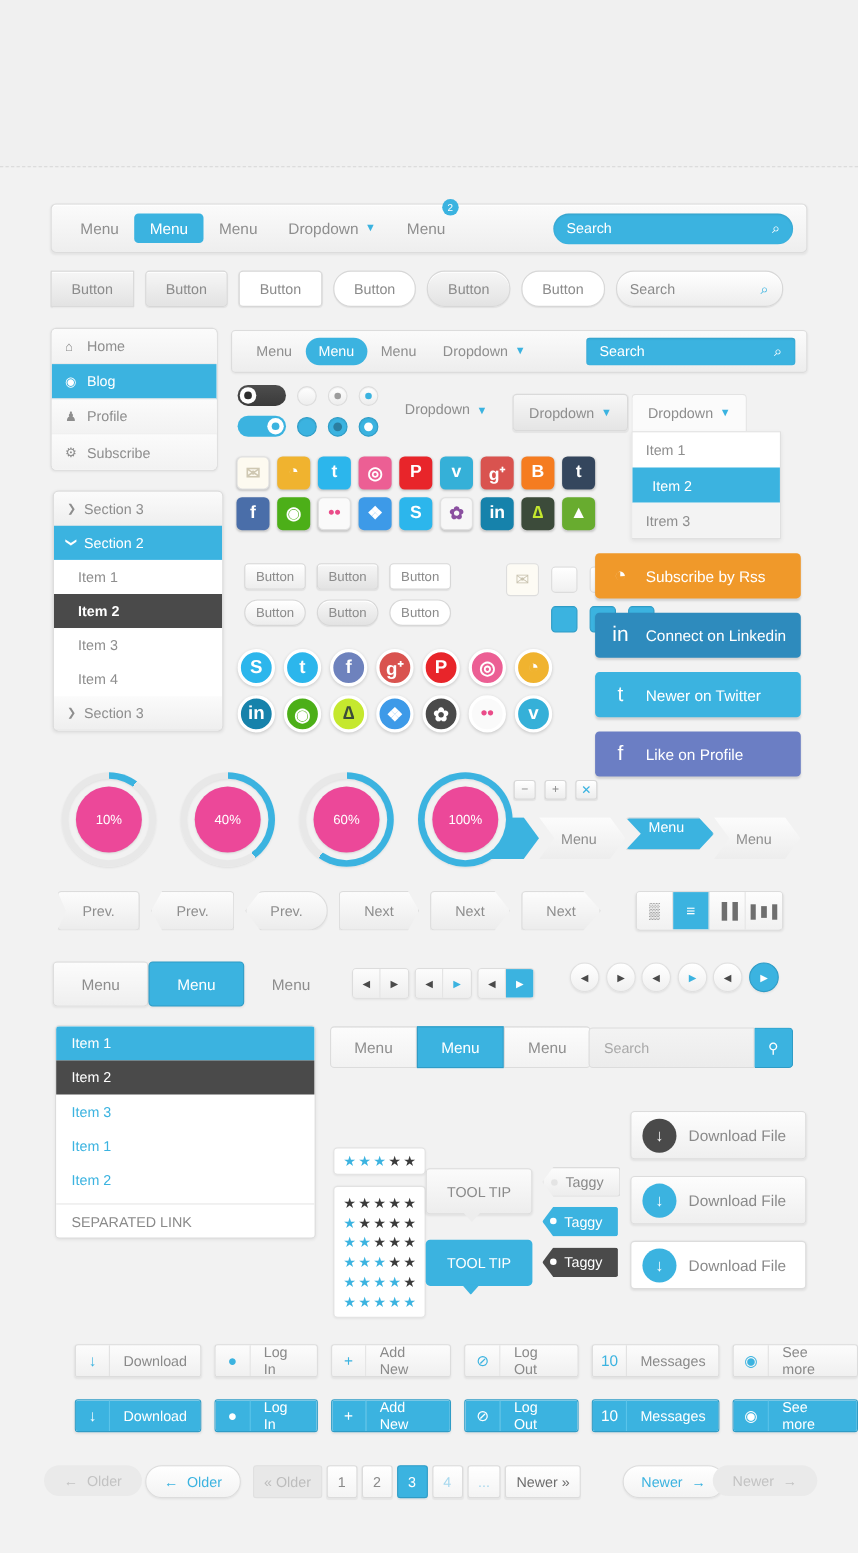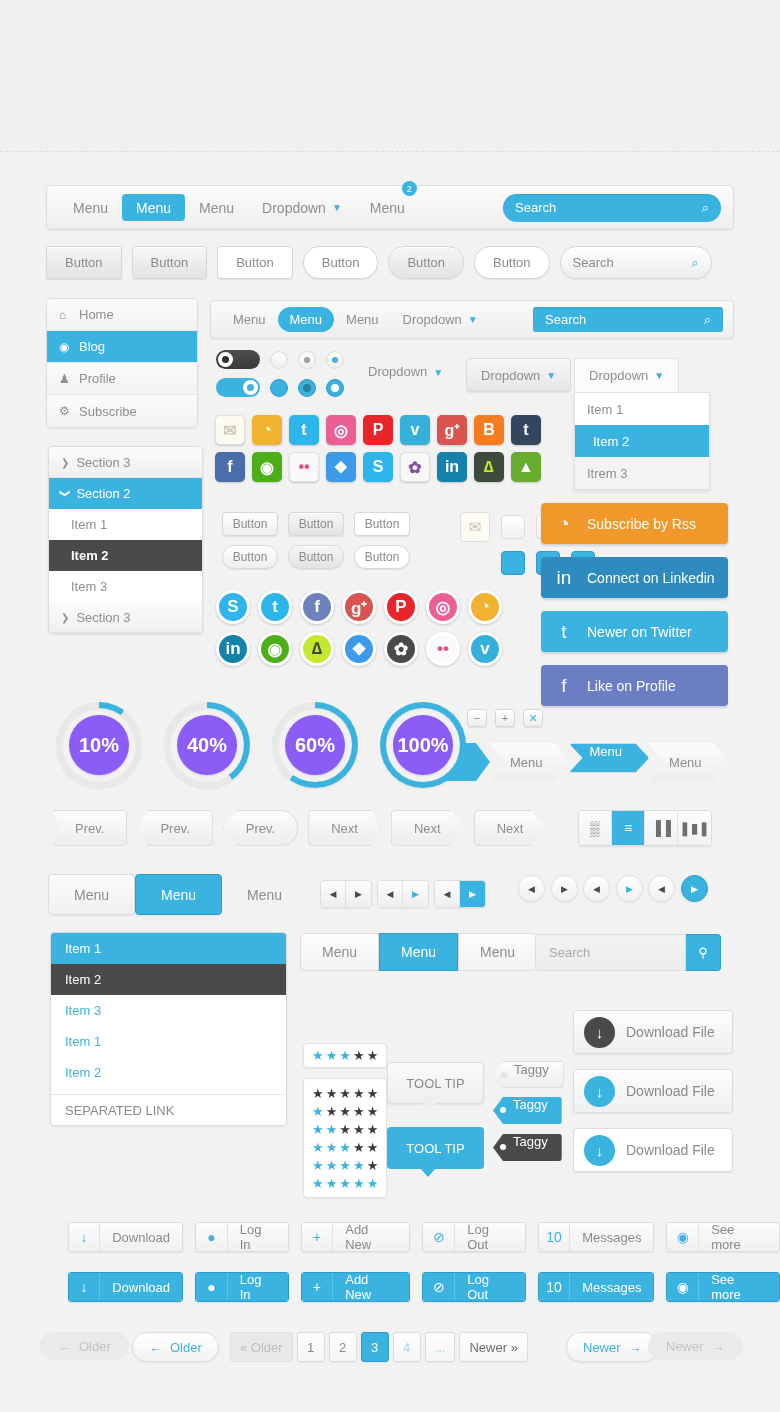--- a/index.html
+++ b/index.html
@@ -148,22 +148,22 @@
   
   .ctacol { position:absolute; left:541px; top:503px; display:flex; flex-direction:column; gap:13px; }
   .cta { width:187px; height:41px; border-radius:4px; display:flex; align-items:center; padding:0 12px;
     color:#fff; font-size:14px; box-shadow:0 2px 2px rgba(0,0,0,.13); }
   .cta .gl { font-size:19px; margin-right:12px; width:22px; text-align:center; }
 
   
   .circles { position:absolute; left:56px; top:702px; display:flex; gap:22px; }
   .circ { width:86px; height:86px; border-radius:50%; position:relative; display:flex; align-items:center; justify-content:center; }
   .circ .ring { position:absolute; inset:0; border-radius:50%; }
-  .circ .inner { width:60px; height:60px; border-radius:50%; background:#8b5cf6; color:#fff;
-    display:flex; align-items:center; justify-content:center; font-size:20px; z-index:3; box-shadow:0 1px 2px rgba(0,0,0,.12);font-weight:bold; }
+  .circ .inner { width:60px; height:60px; border-radius:50%; background:#ec4899; color:#fff;
+    display:flex; align-items:center; justify-content:center; font-size:12px; z-index:3; box-shadow:0 1px 2px rgba(0,0,0,.12); }
   .circ .gap { position:absolute; inset:6px; border-radius:50%; background:#f2f2f2; z-index:2; box-shadow:inset 0 1px 2px rgba(0,0,0,.07); }
 
   
   .plusminus { position:absolute; left:467px; top:709px; display:flex; gap:8px; }
   .pmb { width:20px; height:18px; border-radius:3px; font-size:11px; }
   .pmb.x { color:#3bb3e0; }
 
   
   .crumbs { position:absolute; left:436px; top:743px; display:flex; height:38px; align-items:stretch; }
   .cb { display:flex; align-items:center; padding:0 26px 0 20px; font-size:13px; position:relative;
@@ -254,21 +254,21 @@
 
   
   .tt { position:absolute; width:97px; height:42px; display:flex; align-items:center; justify-content:center; font-size:13px; border-radius:4px; }
   .tt.light { left:387px; top:1062px; background:linear-gradient(#fbfbfb,#ededed); border:1px solid #dcdcdc; color:#8a8a8a; box-shadow:0 1px 2px rgba(0,0,0,.07); }
   .tt.dark  { left:387px; top:1127px; background:#3bb3e0; color:#fff; }
   .tt .tail { position:absolute; bottom:-8px; left:33px; width:16px; height:9px; }
   .tt.light .tail { background:linear-gradient(#ededed,#ededed); clip-path:polygon(0 0,100% 0,50% 100%); }
   .tt.dark .tail  { background:#3bb3e0; clip-path:polygon(0 0,100% 0,50% 100%); }
 
   
-  .tg { position:absolute; height:27px; display:flex; padding:0 14px 0 20px; font-size:13px; border-radius:3px; }
+  .tg { position:absolute; height:27px; display:flex; align-items:center; padding:0 14px 0 20px; font-size:13px; border-radius:3px; }
   .tg .hole { position:absolute; left:7px; top:10px; width:6px; height:6px; border-radius:50%; background:#fff; }
   .tg.l1 { left:493px; top:1061px; background:linear-gradient(#fcfcfc,#ededed); border:1px solid #dcdcdc; color:#8a8a8a;
     clip-path:polygon(10px 0,100% 0,100% 100%,10px 100%,0 50%); }
   .tg.l2 { left:493px; top:1097px; background:#3bb3e0; color:#fff;
     clip-path:polygon(10px 0,100% 0,100% 100%,10px 100%,0 50%); }
   .tg.l3 { left:493px; top:1134px; background:#4a4a4a; color:#fff;
     clip-path:polygon(10px 0,100% 0,100% 100%,10px 100%,0 50%); }
 
   
   .dlcol { position:absolute; left:573px; top:1010px; display:flex; flex-direction:column; gap:15px; }
@@ -379,20 +379,21 @@
         <span class="arr">❯</span>
         <span>Section 3</span>
       </div>
       <div class="sec active">
         <span class="arr" style="transform: rotate(90deg);">❯</span>
         <span>Section 2</span>
       </div>
       <div class="it">Item 1</div>
       <div class="it dark">Item 2</div>
       <div class="it">Item 3</div>
+      <div class="it">Item 4</div>
       <div class="sec">
         <span class="arr">❯</span>
         <span>Section 3</span>
       </div>
     </div>
 
   <div class="navbar2" id="navbar2">
       <div class="navitem">
         <span>Menu</span>
       </div>

